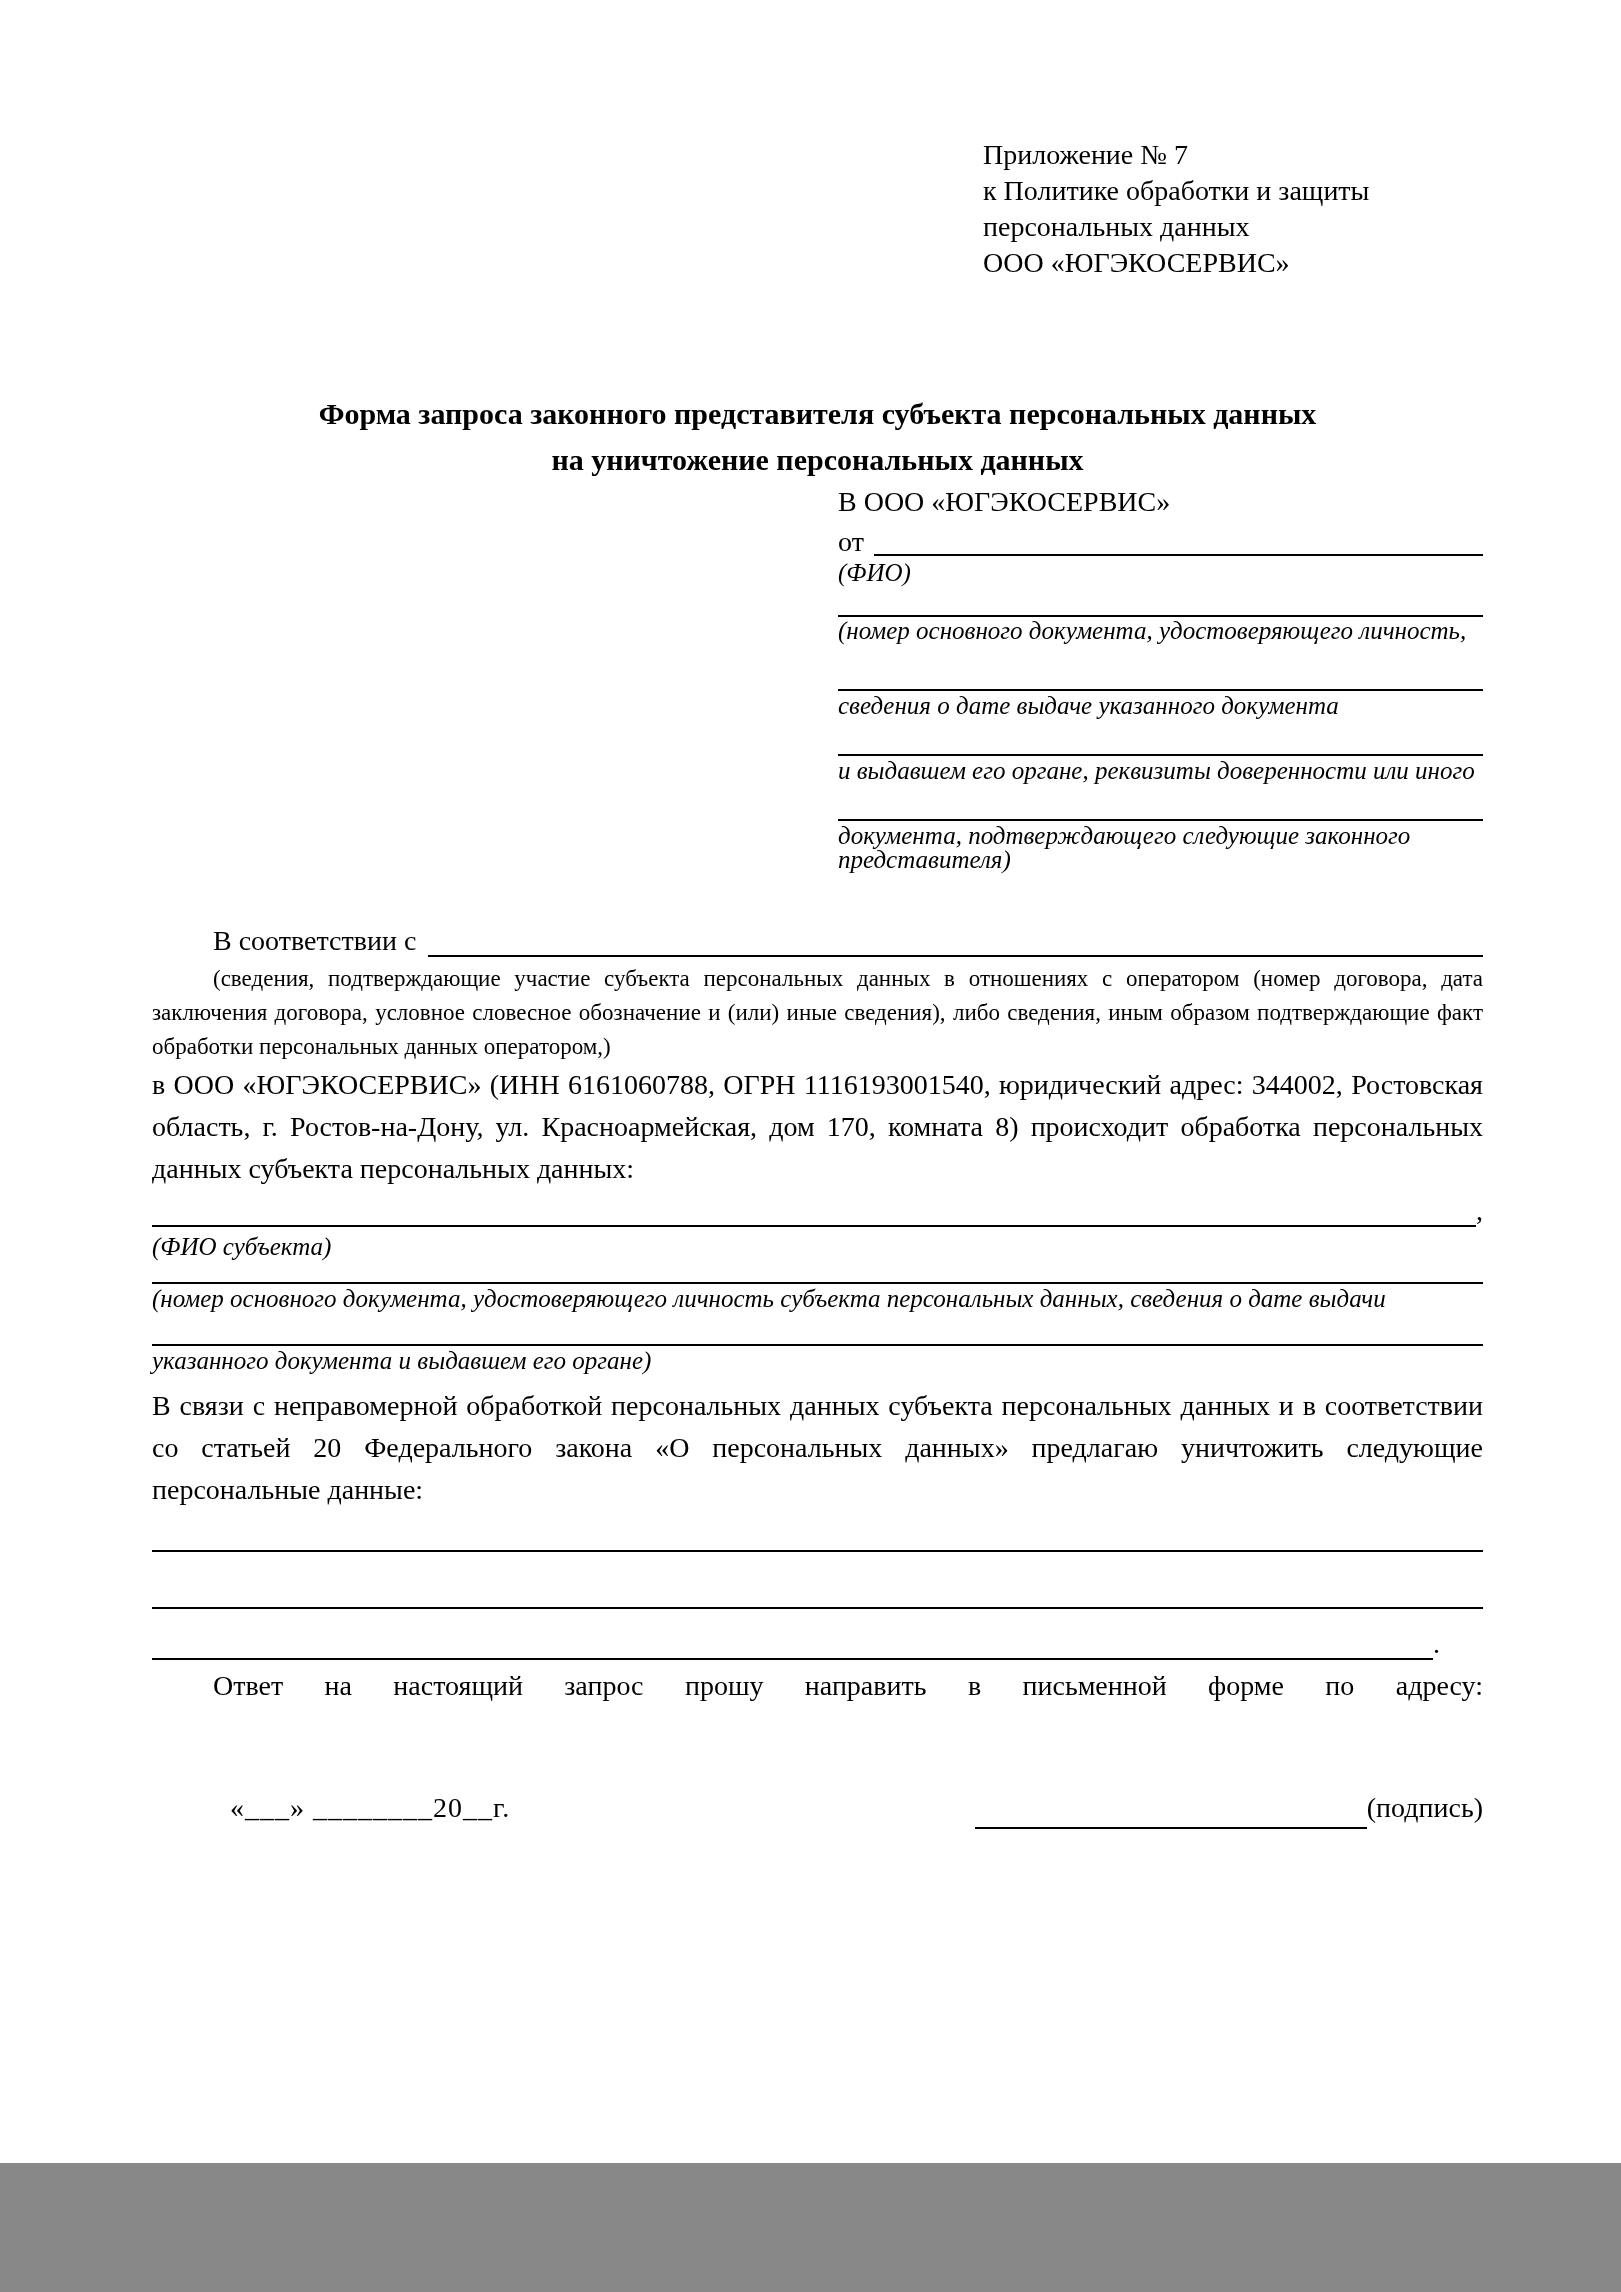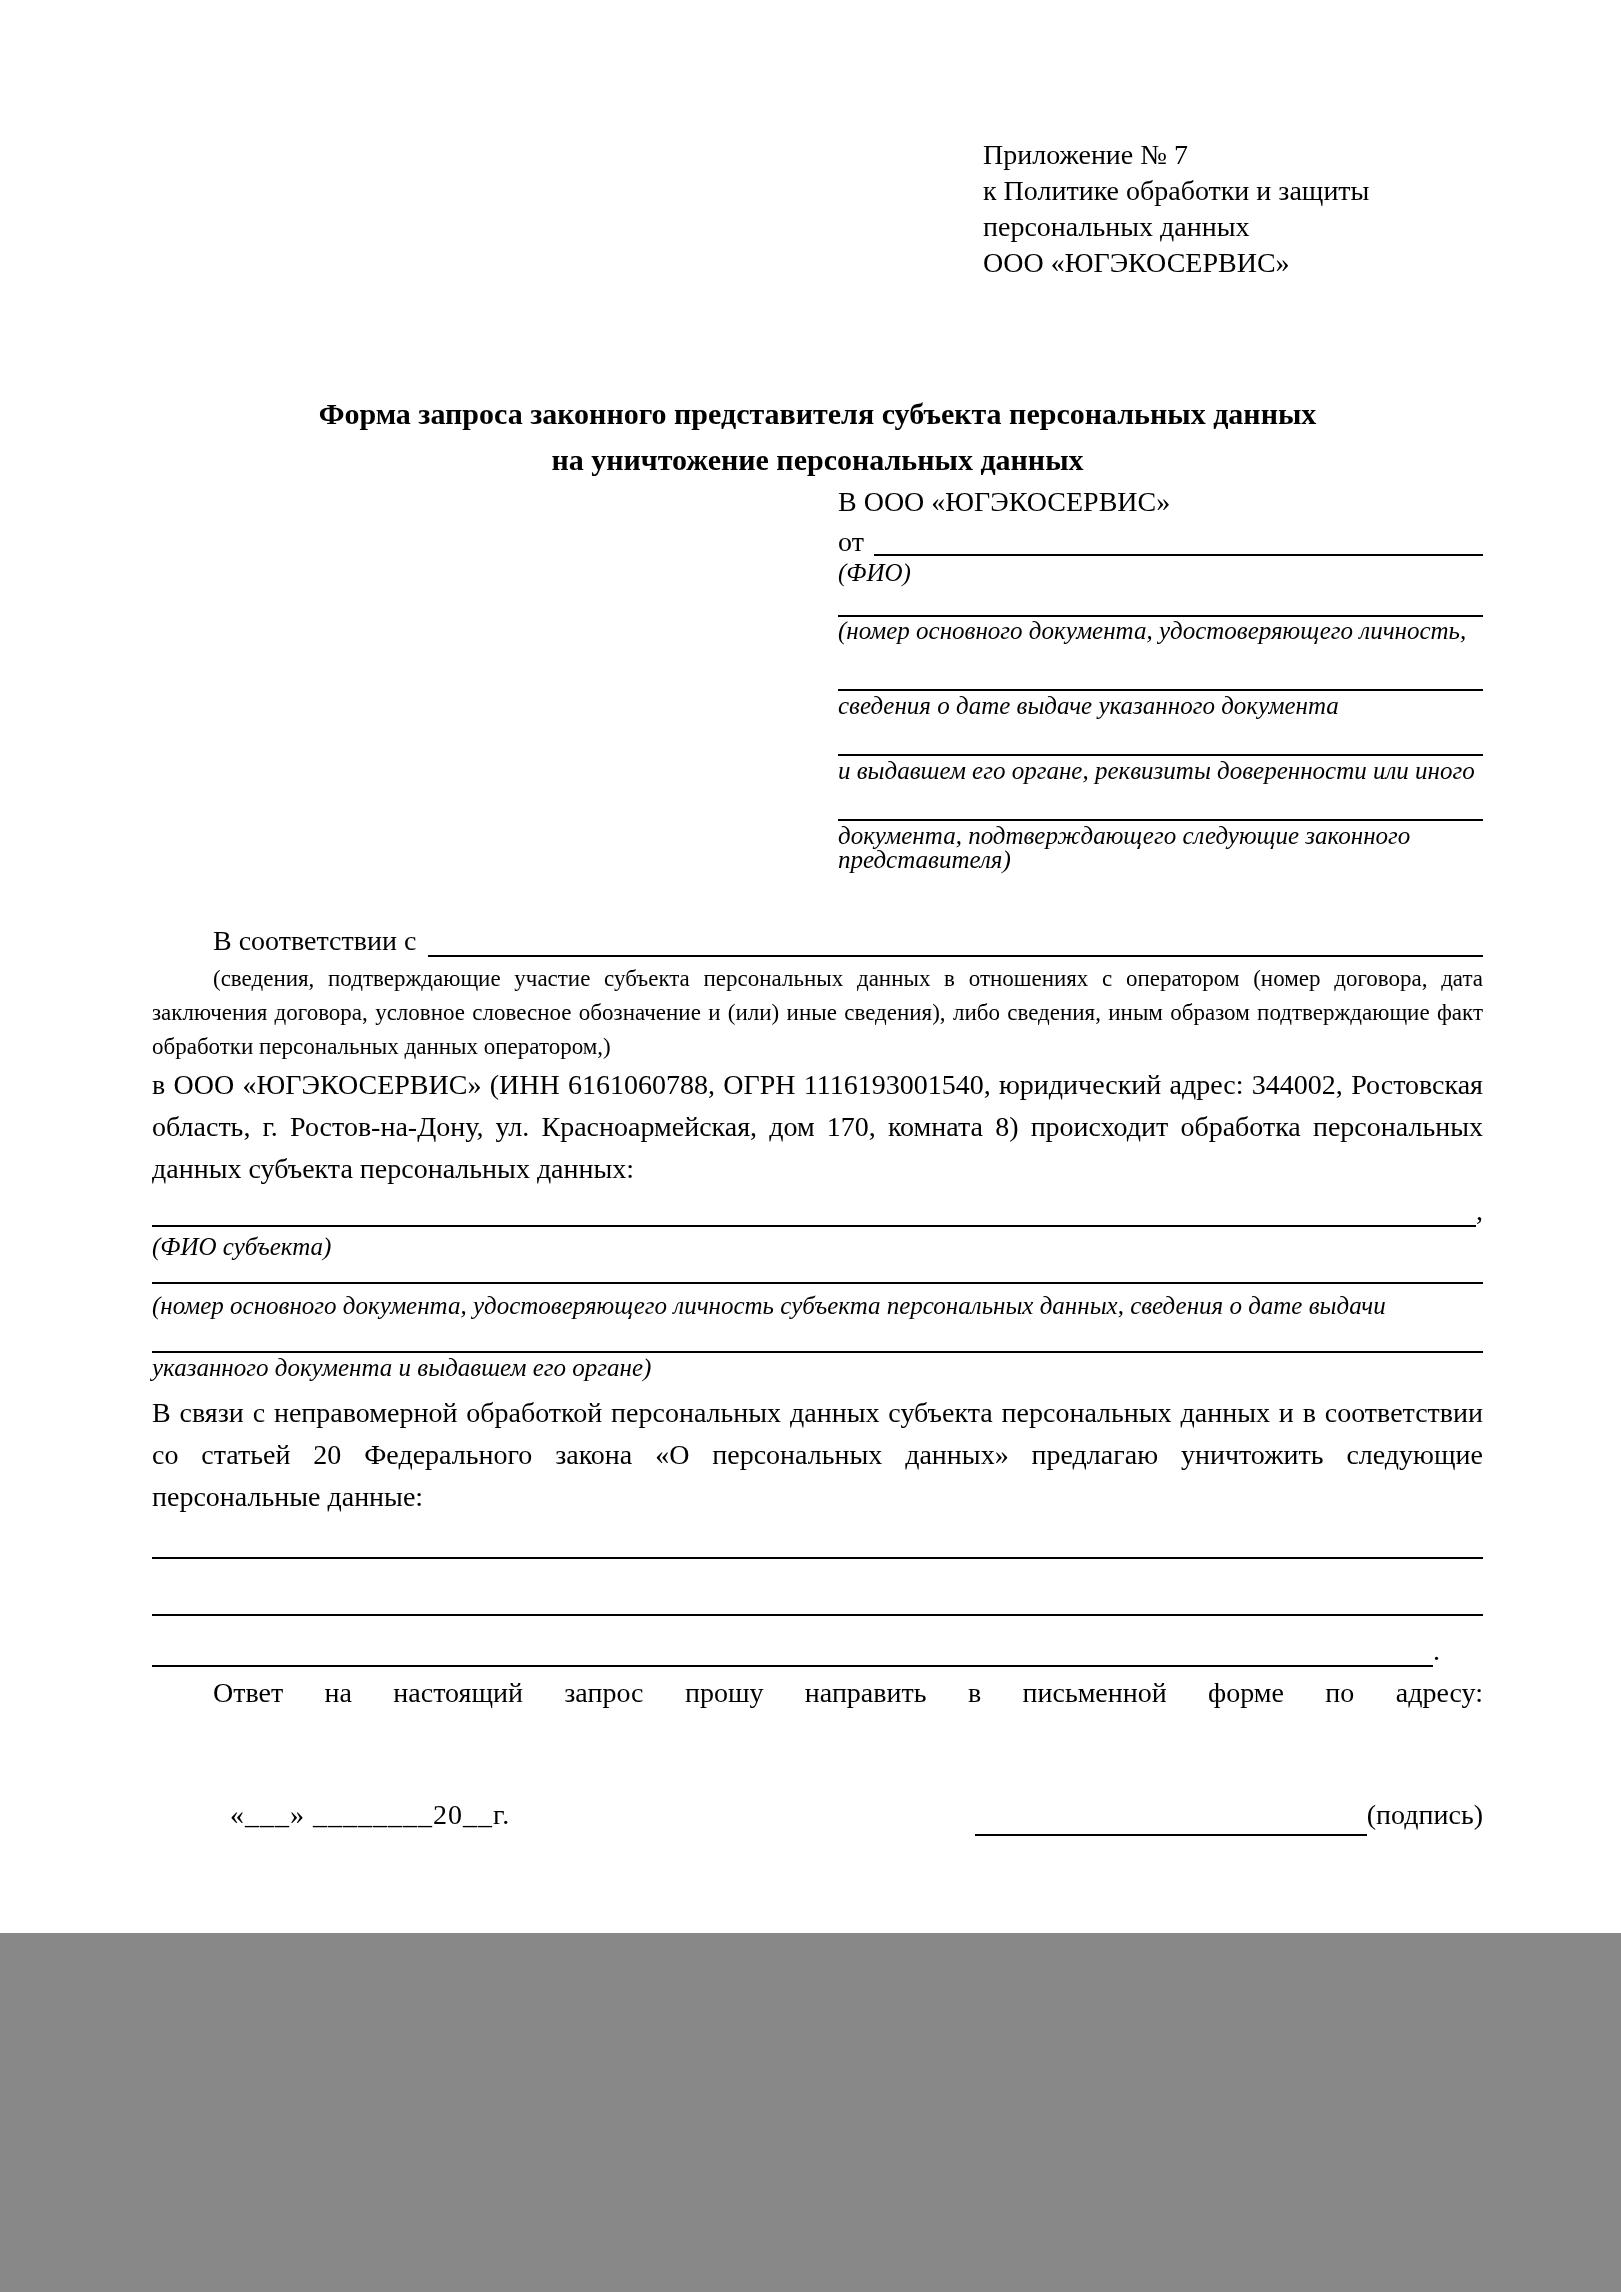--- a/index.html
+++ b/index.html
@@ -1,19 +1,19 @@
 <!DOCTYPE html>
 <html><head>
 <meta charset="utf-8">
 <style>
   html, body { margin: 0; padding: 0; background: #888; }
   .page {
     position: relative;
     width: 1621px;
-    height: 1933px;
+    height: 2163px;
     margin: 0 auto;
     background: #ffffff;
     color: #000000;
     font-family: "Liberation Serif", "DejaVu Serif", serif;
     font-size: 28px;
     box-sizing: border-box;
     padding: 137px 138px 0 152px;
     overflow: hidden;
   }
   .appendix-header {
@@ -140,21 +140,21 @@
 
   <div class="body-par">в ООО «ЮГЭКОСЕРВИС» (ИНН 6161060788, ОГРН 1116193001540, юридический адрес: 344002, Ростовская область, г. Ростов-на-Дону, ул. Красноармейская, дом 170, комната 8) происходит обработка персональных данных субъекта персональных данных:</div>
 
   <div class="u-row comma-row">
     <span class="fill-line"></span>
     <span class="comma-char">,</span>
   </div>
   <div class="caption" style="margin-top:3.9px">(ФИО субъекта)</div>
 
   <div class="rule" style="margin-top:21.6px"></div>
-  <div class="caption" style="margin-top:10px">(номер основного документа, удостоверяющего личность субъекта персональных данных, сведения о дате выдачи</div>
+  <div class="caption" style="margin-top:3px">(номер основного документа, удостоверяющего личность субъекта персональных данных, сведения о дате выдачи</div>
 
   <div class="rule" style="margin-top:33px"></div>
   <div class="caption" style="margin-top:2.9px">указанного документа и выдавшем его органе)</div>
 
   <div class="body-par" style="margin-top:11.8px">В связи с неправомерной обработкой персональных данных субъекта персональных данных и в соответствии со статьей 20 Федерального закона «О персональных данных» предлагаю уничтожить следующие персональные данные:</div>
 
   <div class="rule" style="margin-top:39px"></div>
   <div class="rule" style="margin-top:55px"></div>
 
 

